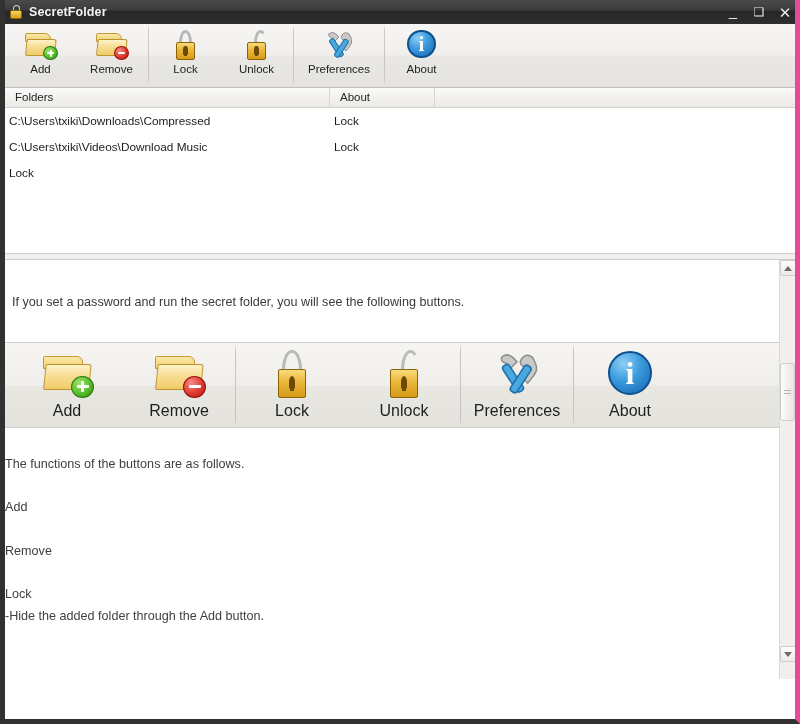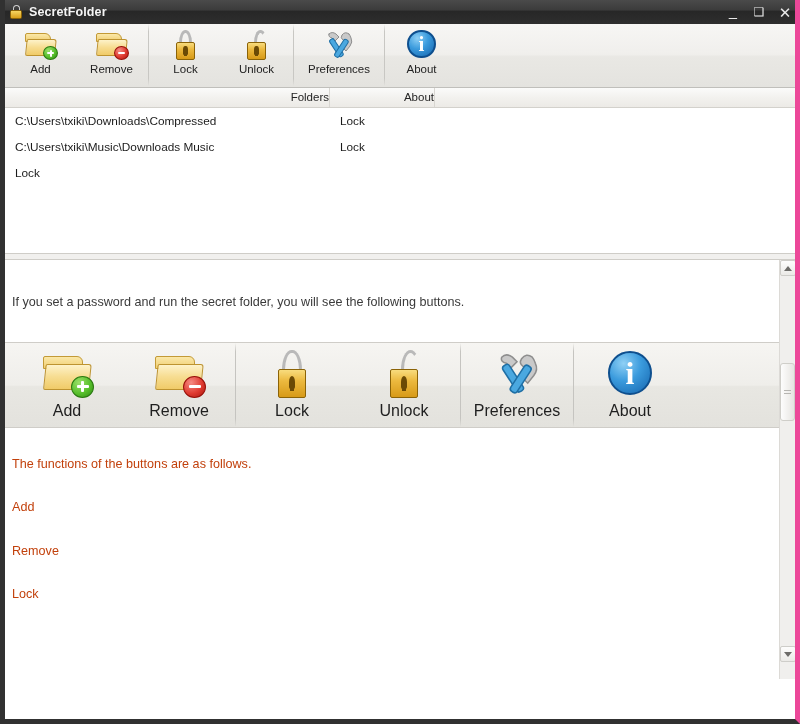--- a/index.html
+++ b/index.html
@@ -241,41 +241,40 @@
     position: relative;
     margin: 0 0 0 0;
     background: #ffffff;
   }
   .list-header {
     display: flex;
     height: 20px;
     background: linear-gradient(to bottom, #fbfbfa 0%, #f2f1ee 52%, #eceae6 100%);
     border-bottom: 1px solid #d3d1cc;
     box-sizing: border-box;
-    text-align: right;
   }
   .lh-cell {
     font-size: 11.5px;
     color: #252525;
     padding: 3px 0 0 10px;
     box-sizing: border-box;
     border-right: 1px solid #d8d6d1;
     white-space: nowrap;
     overflow: hidden;
   }
   .lh-cell.c1 { width: 325px; }
   .lh-cell.c2 { width: 105px; }
   .lh-cell.c3 { flex: 1; border-right: none; }
 
   .list-body { height: 145px; background: #ffffff; }
   .list-row { display: flex; height: 26px; align-items: center; }
   .lr-cell {
     font-size: 11.8px;
     color: #1b1b1b;
-    padding-left: 10px;
+    padding-left: 4px;
     box-sizing: border-box;
     white-space: nowrap;
     overflow: hidden;
   }
   .lr-cell.c1 { width: 325px; }
   .lr-cell.c2 { width: 105px; }
 
   
   .splitter {
     height: 7px;
@@ -334,21 +333,21 @@
     color: #1f1f1f;
     margin-top: 3px;
     white-space: nowrap;
   }
   .bb-sep {
     width: 1px; height: 84px;
     background: linear-gradient(to bottom, rgba(255,255,255,0) 0%, #c5c4c0 10%, #c5c4c0 90%, rgba(255,255,255,0) 100%);
     flex: 0 0 auto;
   }
   .doc-body { padding-top: 26px; }
-  .doc-line { font-size: 12.6px; color: #c2410c; padding-left: 7px; line-height: 21.8px; white-space: pre; }
+  .doc-line { font-size: 12.6px; color: #404040; line-height: 21.8px; white-space: pre; }
   .doc-line.blank { height: 21.8px; }
 
   
   .vscroll {
     position: absolute;
     right: 0; top: 0;
     width: 16px; height: 419px;
     background: #f0efed;
     border-left: 1px solid #dcdad6;
     box-sizing: border-box;
@@ -522,21 +521,21 @@
         <div class="lh-cell c1">Folders</div>
         <div class="lh-cell c2">About</div>
         <div class="lh-cell c3"></div>
       </div>
       <div class="list-body">
         <div class="list-row">
           <div class="lr-cell c1">C:\Users\txiki\Downloads\Compressed</div>
           <div class="lr-cell c2">Lock</div>
         </div>
         <div class="list-row">
-          <div class="lr-cell c1">C:\Users\txiki\Music\Downloads Music</div>
+          <div class="lr-cell c1">C:\Users\txiki\Videos\Download Music</div>
           <div class="lr-cell c2">Lock</div>
         </div>
         <div class="list-row">
           <div class="lr-cell c2">Lock</div>
         </div>
       </div>
     </div>
 
     <div class="splitter"></div>
 
@@ -628,20 +627,21 @@
         </div>
 
         <div class="doc-body">
           <div class="doc-line">The functions of the buttons are as follows.</div>
           <div class="doc-line blank"></div>
           <div class="doc-line">Add</div>
           <div class="doc-line blank"></div>
           <div class="doc-line">Remove</div>
           <div class="doc-line blank"></div>
           <div class="doc-line">Lock</div>
+          <div class="doc-line">-Hide the added folder through the Add button.</div>
         </div>
       </div>
 
       <div class="vscroll">
         <div class="sb-btn">
             <span class="arrow up"></span>
           </div>
         <div class="vthumb">
           <span class="grip-h">
               <i></i>

